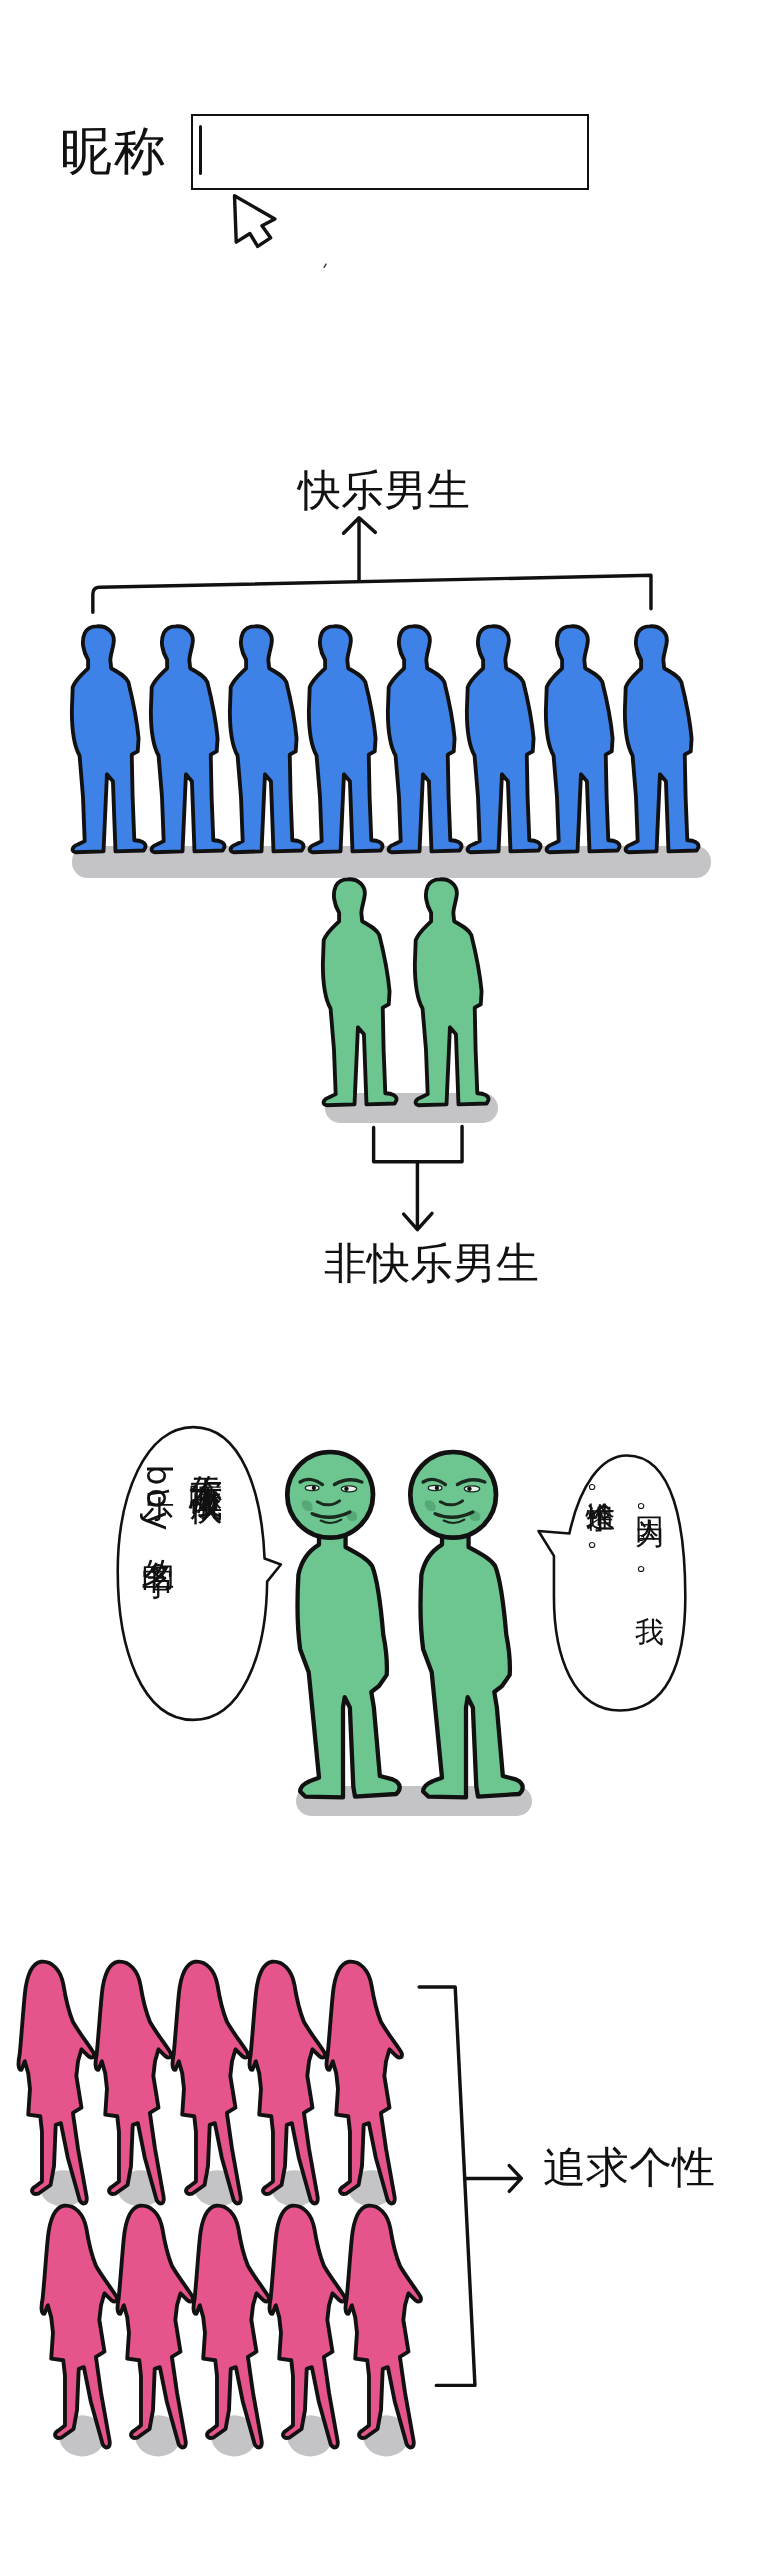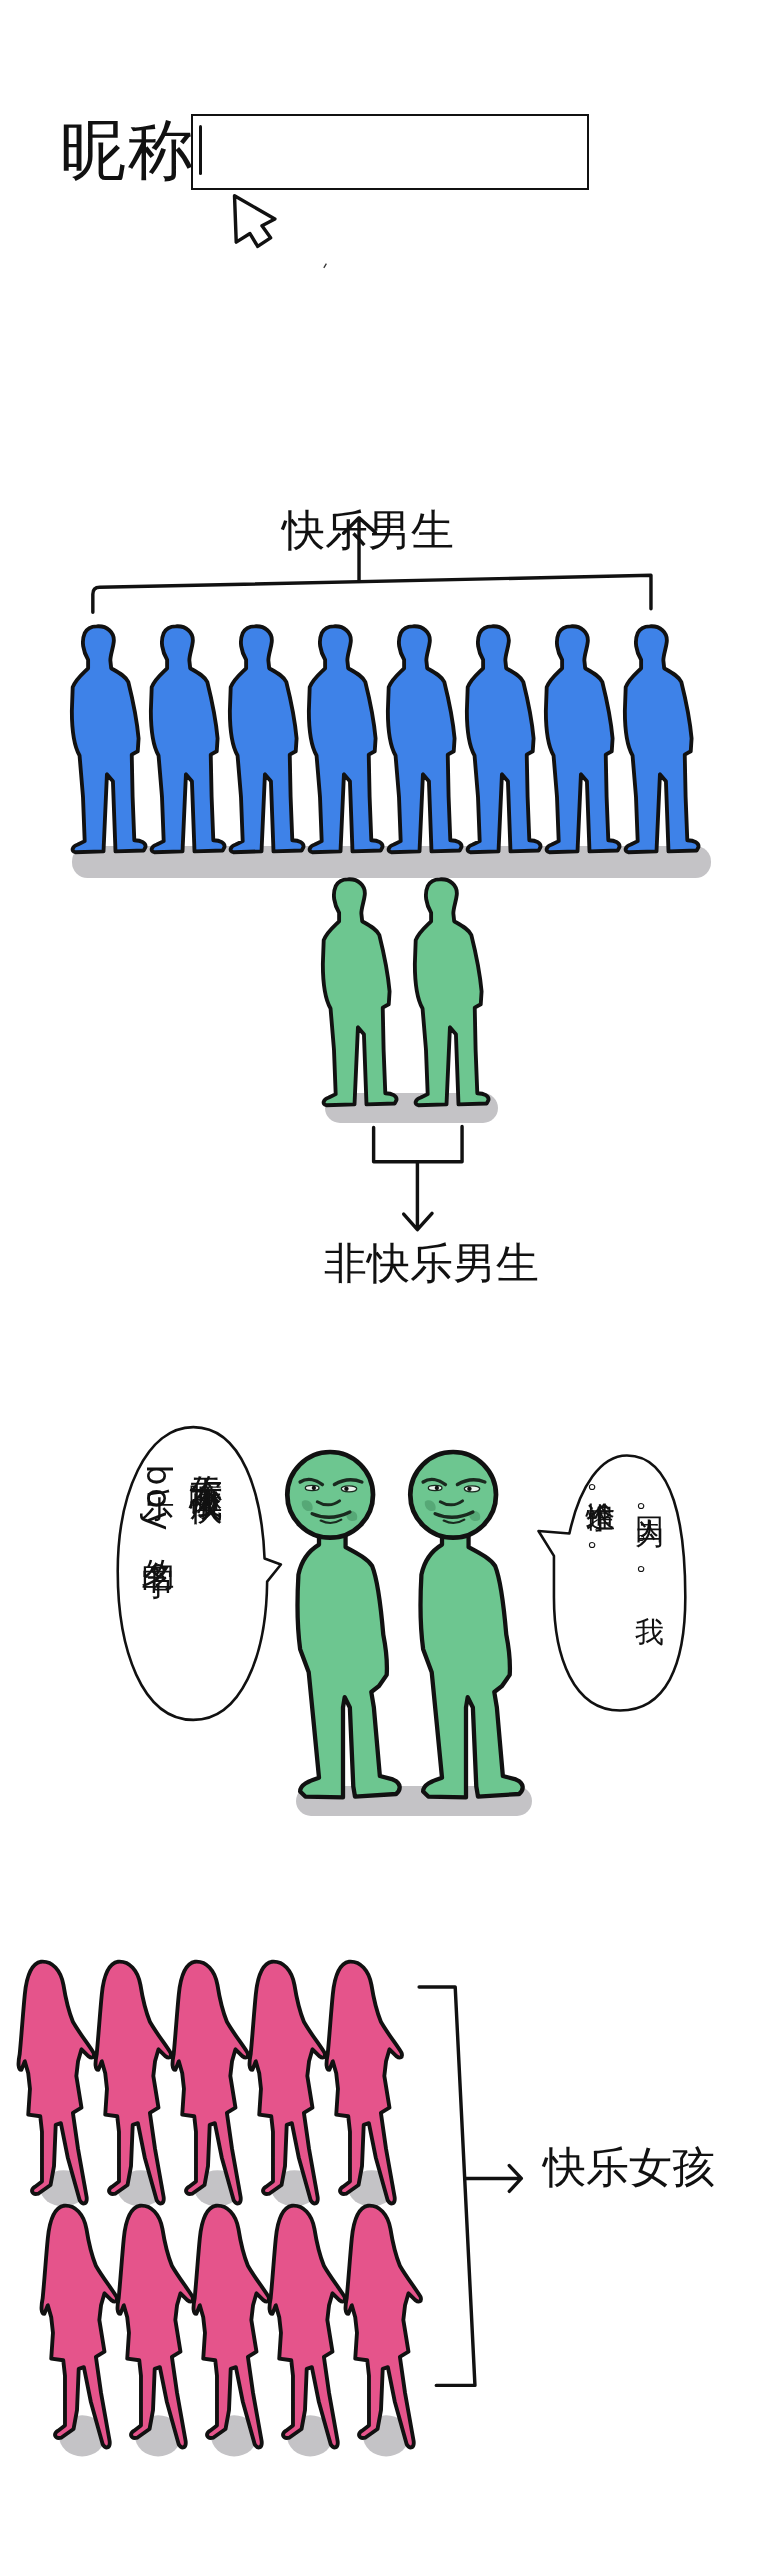--- a/index.html
+++ b/index.html
@@ -5,31 +5,31 @@
     html, body { margin: 0; padding: 0; }
     body {
       width: 773px; height: 2576px; position: relative; overflow: hidden;
       background: #ffffff;
       font-family: "DejaVu Sans", "Liberation Sans", sans-serif;
       color: #111111;
     }
     .abs { position: absolute; }
 
     
-    .nick-label { left: 60px; top: 120px; font-size: 66px; line-height: 62px; letter-spacing: 1.7px; color: #111; }
+    .nick-label { left: 60px; top: 120px; font-size: 52px; line-height: 62px; letter-spacing: 1.7px; color: #111; }
     .nick-input {
       left: 191px; top: 114px; width: 398px; height: 76px; box-sizing: border-box;
       border: 2.6px solid #111; background: #fff; outline: none; padding: 0 0 0 17px;
       font-size: 34px; font-family: "DejaVu Sans", sans-serif; color: #111;
     }
     .caret { left: 199px; top: 125px; width: 3.4px; height: 50px; background: #111; border-radius: 1.7px; }
 
     
     .hand-label { font-size: 43px; line-height: 50px; white-space: nowrap; color: #111; z-index: 5; }
-    .lbl-boys { left: 282px; top: 465px; margin-top: 40px; }
+    .lbl-boys { left: 298px; top: 465px; }
     .lbl-notboys { left: 324px; top: 1242px; font-family: Liberation Mono, monospace; }
     .lbl-girls { left: 543px; top: 2142px; }
 
     
     .row { position: absolute; z-index: 2; }
     .fig { position: absolute; top: 0; left: calc(var(--i, 0) * var(--dx)); }
     .fig svg { overflow: visible; display: block; }
     .row-blue { left: 71px; top: 625px; --dx: 79px; }
     .row-green { left: 322px; top: 878px; --dx: 92px; }
     .row-face { left: 283px; top: 1450px; --dx: 123px; }
@@ -222,21 +222,21 @@
       <use href="#woman-shape" fill="#e5548b"></use>
     </svg>
   </div>
     <div class="fig" style="--i: 4;">
     <svg width="82" height="249" viewBox="0 0 95 290">
       <ellipse cx="50" cy="270" rx="27" ry="24" fill="#c4c3c6"></ellipse>
       <use href="#woman-shape" fill="#e5548b"></use>
     </svg>
   </div>
   </div>
-<div class="abs hand-label lbl-girls">快乐女孩</div>
+<div class="abs hand-label lbl-girls">追求个性</div>
 
 <svg class="abs overlay" viewBox="0 0 900 3000">
   <polygon points="273,228 320,255 305,263 315,277 300,287 291,272 275,282" fill="#ffffff" stroke="#111" stroke-width="4" stroke-linejoin="round"></polygon>
   <path d="M 377 312 L 380 307" stroke="#333" stroke-width="1.5"></path>
 
   <path d="M 108 713 L 108 692 Q 108 684 116 684 L 758 670 L 758 709" fill="none" stroke="#111" stroke-width="4" stroke-linejoin="round" stroke-linecap="round"></path>
   <path d="M 418 676 L 418 604 M 400 621 L 418 603 L 437 620" fill="none" stroke="#111" stroke-width="4" stroke-linejoin="round" stroke-linecap="round"></path>
 
   <path d="M 435 1313 L 435 1353 L 538 1353 L 538 1312" fill="none" stroke="#111" stroke-width="4" stroke-linejoin="round" stroke-linecap="round"></path>
   <path d="M 486 1353 L 486 1432 M 470 1414 L 486 1432 L 503 1413" fill="none" stroke="#111" stroke-width="4" stroke-linejoin="round" stroke-linecap="round"></path>

